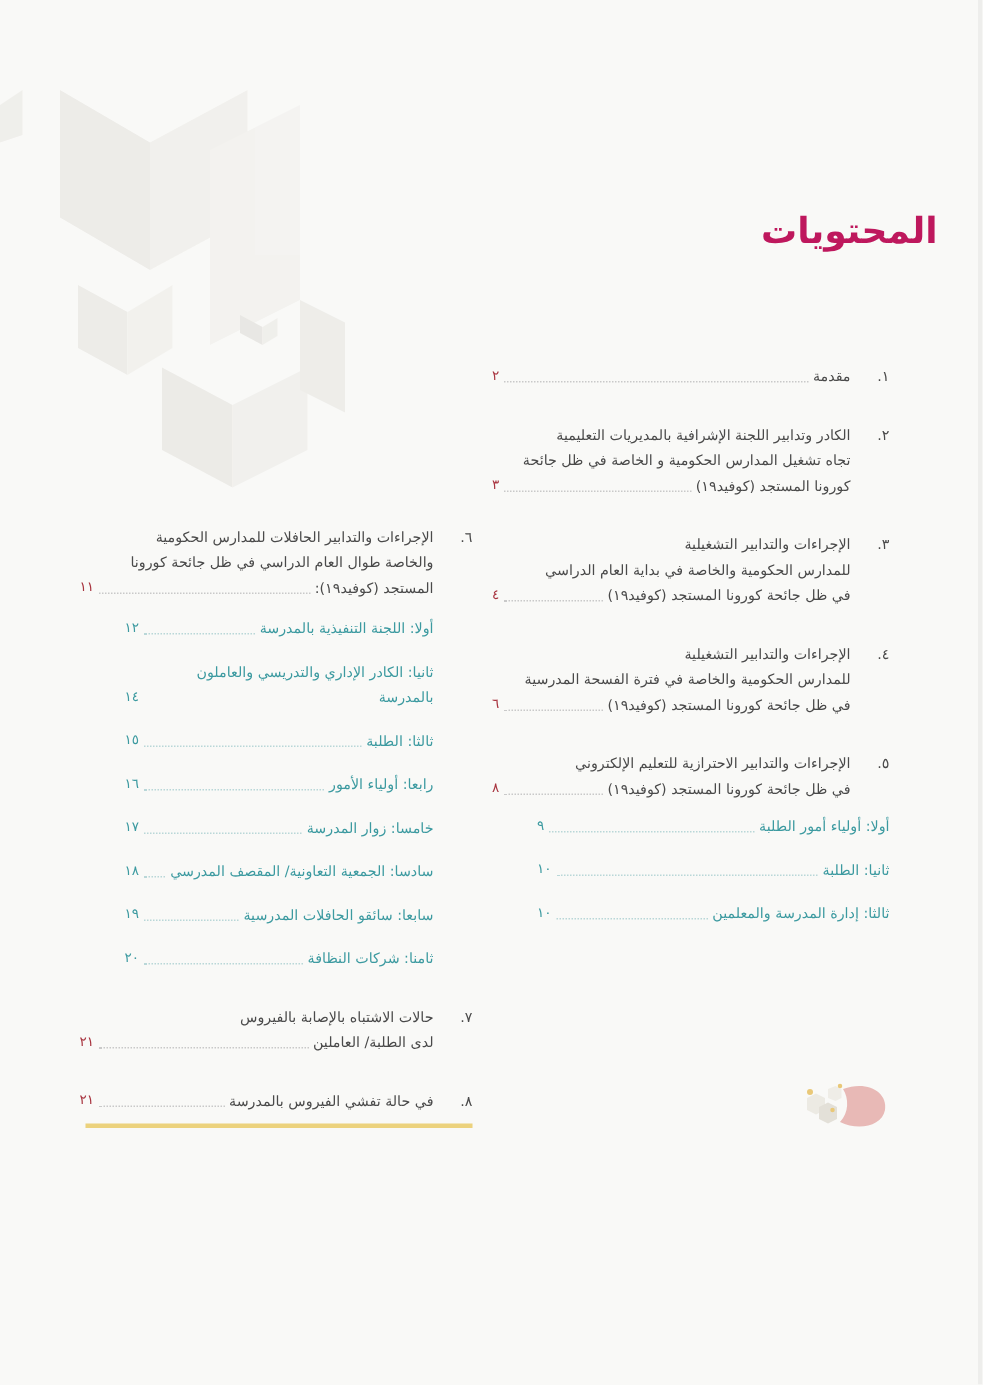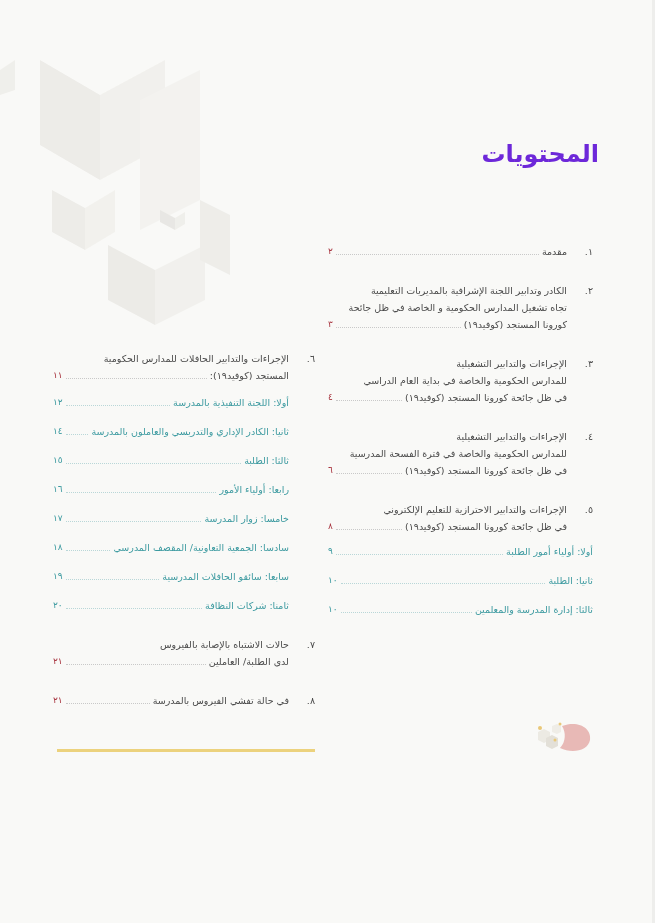--- a/index.html
+++ b/index.html
@@ -5,37 +5,37 @@
   html, body { margin:0; padding:0; }
   body {
     width:655px; height:923px; overflow:hidden;
     background:#f9f9f7;
     font-family:"DejaVu Sans", sans-serif;
     position:relative;
   }
   .edge { position:absolute; right:0; top:0; width:3px; height:923px; background:#eeeeec; }
   .deco { position:absolute; left:0; top:40px; width:230px; height:300px; }
   .title {
-    position:absolute; right:56px; top:140px;
-    color:#6d28d9; font-size:24px; font-weight:bold; direction:rtl;
+    position:absolute; right:30px; top:140px;
+    color:#be185d; font-size:24px; font-weight:bold; direction:rtl;
     font-family:"DejaVu Sans", sans-serif;
   }
   .col { position:absolute; direction:rtl; }
   .col-right { right:62px; width:265px; top:243px; }
   .col-left  { right:340px; width:262px; top:350px; }
   .entry { position:relative; margin-bottom:0; font-size:9.5px; line-height:17px; color:#4a4a4a; }
   .entry .num { position:absolute; right:0; top:0; width:20px; text-align:right; }
   .entry .body { margin-right:26px; }
   .entry .line { display:block; white-space:nowrap; }
   .entry .last { display:flex; align-items:flex-end; }
   .entry .dots { flex:1; border-bottom:1px dotted #c9c9c9; margin:0 3px 5px 3px; height:1px; }
   .entry .page { color:#a8343f; font-size:9px; }
   .sub { display:flex; align-items:flex-end; font-size:9.5px; line-height:17px; color:#3c9aa0; }
   .sub .dots { flex:1; border-bottom:1px dotted #b9d7d8; margin:0 3px 5px 3px; height:1px; }
-  .sub .page { color:#3c9aa0; font-size:9px; }
+  .sub .page { color:#3c9aa0; font-size:9px;margin-left:30px; }
   .sub-wrap { margin-right:0; }
   .logo { position:absolute; left:530px; top:718px; width:62px; height:36px; }
   .rule { position:absolute; left:57px; top:749px; width:258px; height:3px; background:#ecd27d; }
 </style>
 </head>
 <body>
 
 <div class="edge"></div>
 
 <svg class="deco" viewBox="0 0 230 300">
@@ -135,20 +135,21 @@
         <span class="page">١٠</span>
       </div>
   </div>
 </div>
 
 <div class="col col-left">
   <div class="entry" style="margin-bottom:10px;">
     <span class="num">٦.</span>
     <div class="body">
       <span class="line">الإجراءات والتدابير الحافلات للمدارس الحكومية</span>
+      <span class="line">والخاصة طوال العام الدراسي في ظل جائحة كورونا</span>
       <span class="line last">
           <span>المستجد (كوفيد١٩):</span>
           <span class="dots"></span>
           <span class="page">١١</span>
         </span>
     </div>
   </div>
   <div class="sub-wrap" style="margin-right:26px;">
     <div class="sub" style="margin-bottom:12px;">
         <span>أولا: اللجنة التنفيذية بالمدرسة</span>

